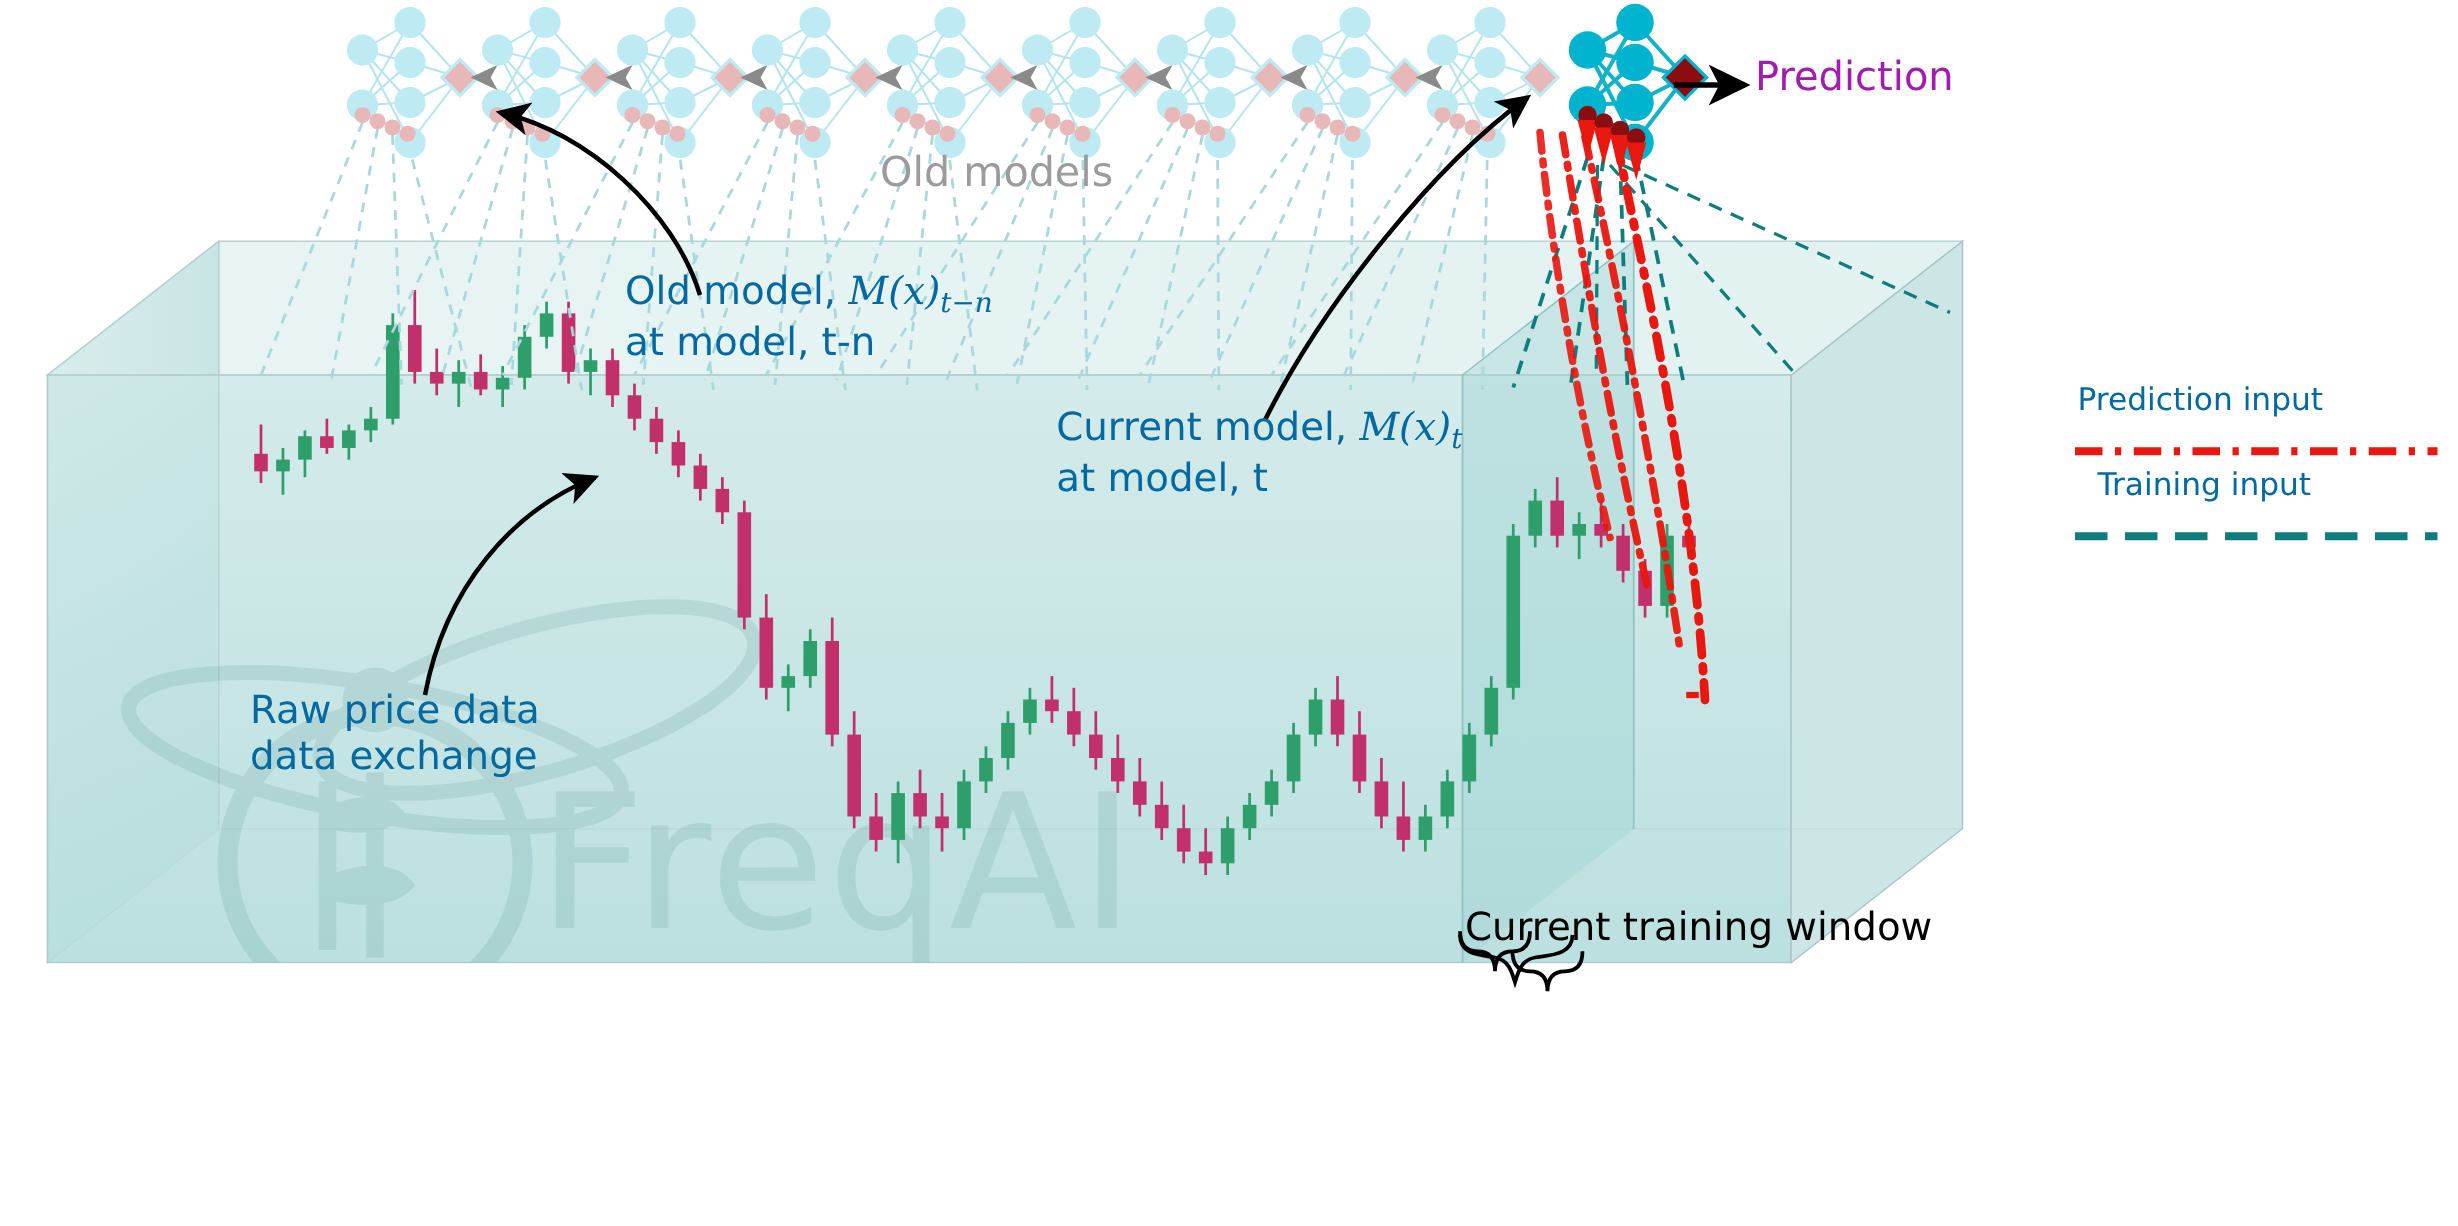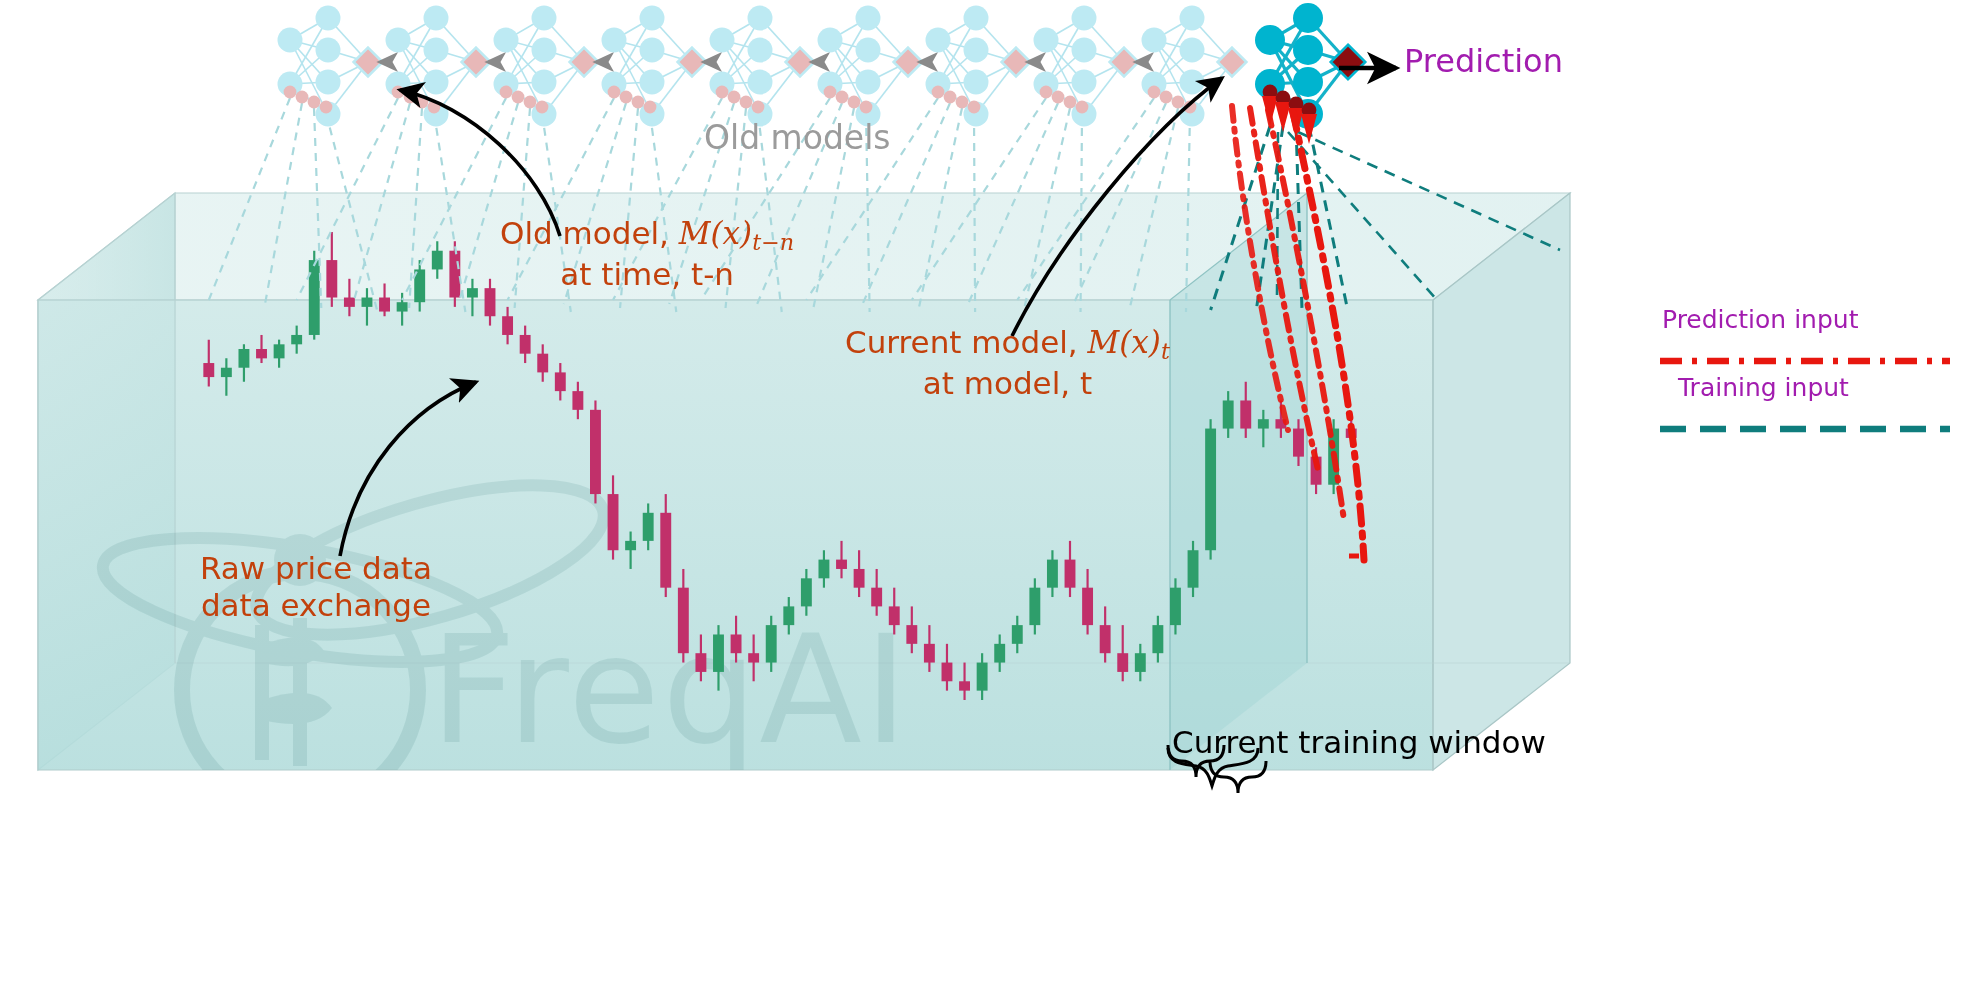--- a/index.html
+++ b/index.html
@@ -1,24 +1,24 @@
 <!DOCTYPE html>
 <html><head>
 <meta charset="utf-8">
 <title>FreqAI Adaptive Modeling Diagram</title>
 <style>
   html,body{margin:0;padding:0;background:#ffffff;}
   body{width:1966px;height:981px;overflow:hidden;
        font-family:"DejaVu Sans","Liberation Sans",sans-serif;}
   #stage{position:relative;width:1966px;height:981px;background:#fff;}
   svg.layer{position:absolute;left:0;top:0;width:1966px;height:981px;}
-  .anno{position:absolute;color:#c2410c;font-family:"DejaVu Sans","Liberation Sans",sans-serif;
-        line-height:1.18;white-space:nowrap;text-align:center;}
+  .anno{position:absolute;color:#0369a1;font-family:"DejaVu Sans","Liberation Sans",sans-serif;
+        line-height:1.18;white-space:nowrap;}
   .anno-28{font-size:31px;}
-  .legend-txt{position:absolute;font-size:25px;color:#a21caf;white-space:nowrap;
+  .legend-txt{position:absolute;font-size:25px;color:#0369a1;white-space:nowrap;
         font-family:"DejaVu Sans","Liberation Sans",sans-serif;}
   .oldmodels{position:absolute;font-size:33px;color:#9b9b9b;white-space:nowrap;text-align:right;}
   .predtxt{position:absolute;font-size:32px;color:#a21caf;white-space:nowrap;}
   .ctw{position:absolute;font-size:31px;color:#000;white-space:nowrap;margin-top:24px;}
   .mathi{font-style:italic;font-family:"DejaVu Serif","Liberation Serif",serif;}
   .sub{font-size:0.72em;vertical-align:-0.28em;font-style:italic;
        font-family:"DejaVu Serif","Liberation Serif",serif;}
 </style>
 </head>
 <body>
@@ -547,21 +547,21 @@
   <div class="oldmodels" style="left:704px; top:118px;">Old models</div>
 
   <div class="predtxt" style="left:1404px; top:42px;">Prediction</div>
 
   <div class="ctw" style="left:1172px; top:700px;">Current training window</div>
 
   <div class="anno anno-28" style="left:500px; top:215px;">
     <div>
       <span>Old model, </span><span class="mathi">M(x)</span><span class="sub">t−n</span>
     </div>
-    <div>at time, t-n</div>
+    <div>at model, t-n</div>
   </div>
 
   <div class="anno anno-28" style="left:845px; top:324px;">
     <div>
       <span>Current model, </span><span class="mathi">M(x)</span><span class="sub">t</span>
     </div>
     <div>at model, t</div>
   </div>
 
   <div class="anno anno-28" style="left:200px; top:550px;">

